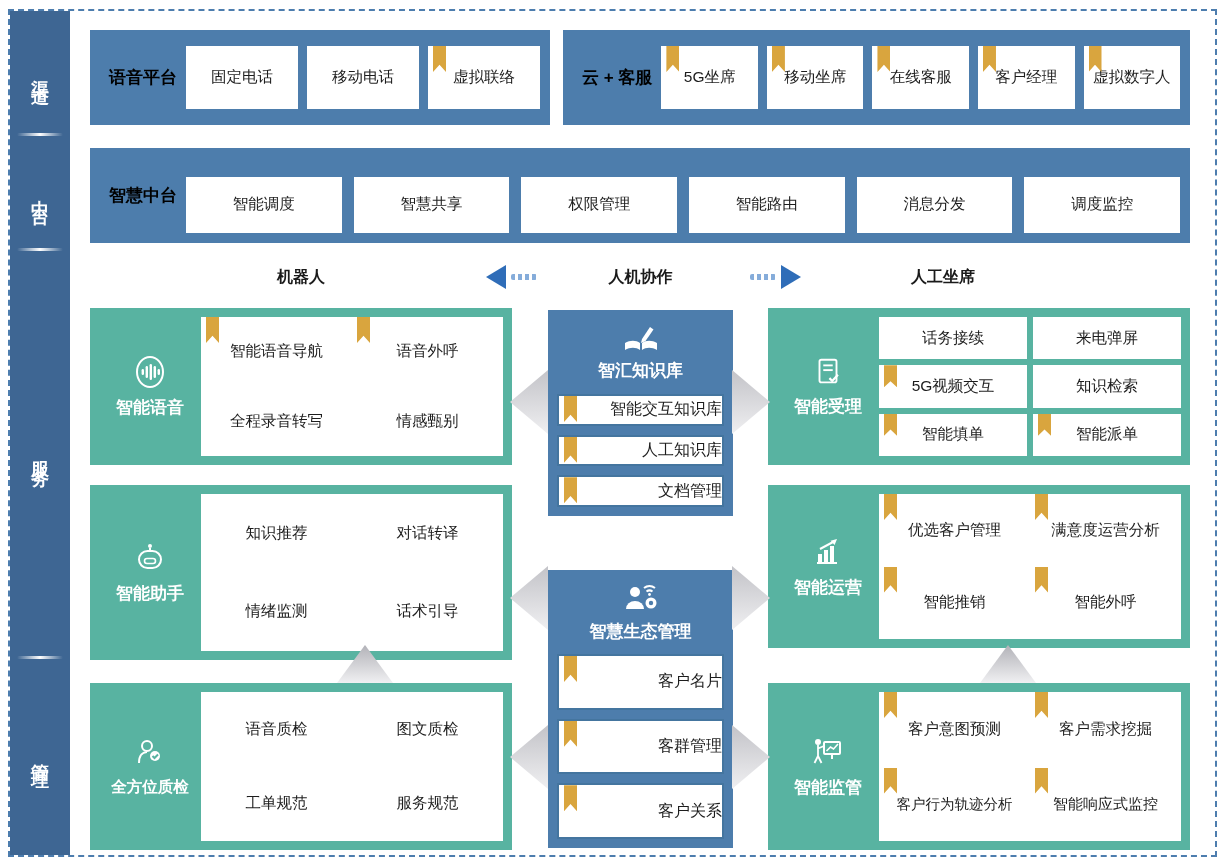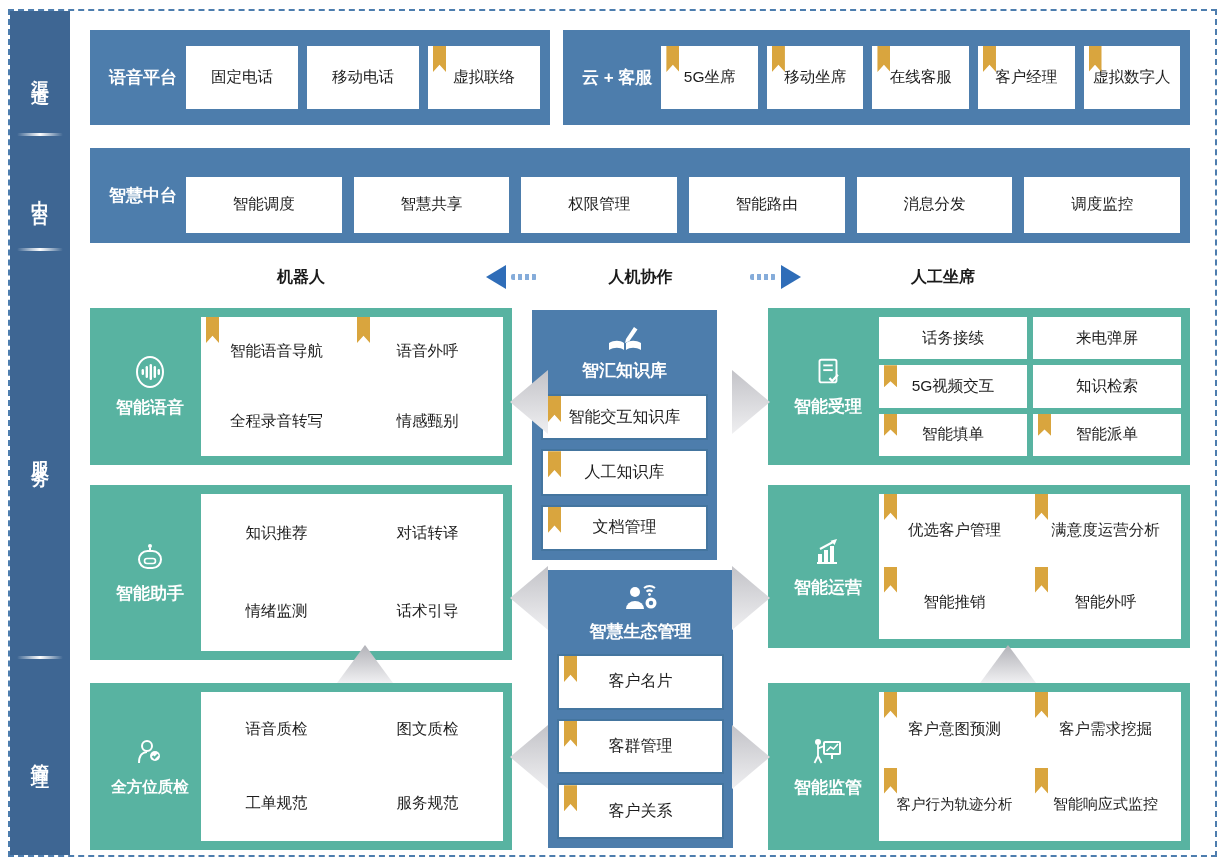--- a/index.html
+++ b/index.html
@@ -12,21 +12,21 @@
            background:#3e6693;display:flex;flex-direction:column;}
   .side-sec{display:flex;align-items:center;justify-content:center;}
   .side-sec span{writing-mode:vertical-rl;color:#fff;font-weight:bold;font-size:18px;
                  letter-spacing:7px;}
   .side-div{height:3px;width:46px;margin:0 auto;border-radius:2px;
             background:linear-gradient(90deg,rgba(255,255,255,0),#fff,rgba(255,255,255,0));}
   
   .content{position:absolute;left:90px;top:11px;width:1100px;height:846px;}
   .hrow{position:absolute;display:flex;gap:13px;width:1100px;}
   .hcont{background:#4d7dac;display:flex;align-items:center;padding:0 10px;}
-  .hc-title{color:#ffffff;font-weight:bold;font-size:17px;padding:0 9px;white-space:nowrap;}
+  .hc-title{color:#000000;font-weight:bold;font-size:17px;padding:0 9px;white-space:nowrap;}
   .hc-items{flex:1;display:flex;gap:9px;align-items:center;}
   .wbox{background:#fff;position:relative;display:flex;align-items:center;justify-content:center;
         font-size:15.5px;color:#1d1d1d;white-space:nowrap;}
   .hc-items .wbox{flex:1;height:63px;}
   .row-mid .hc-items .wbox{height:56px;margin-top:18px;}
   
   .ribbon{position:absolute;top:0;left:5px;width:13px;height:26px;background:#d9a53e;
           clip-path:polygon(0 0,100% 0,100% 100%,50% 72%,0 100%);}
   
   .mode{position:absolute;top:250px;height:32px;display:flex;align-items:center;
@@ -45,21 +45,21 @@
   .gb-name.small{font-size:15.5px;}
   .gb-grid{flex:1;display:grid;grid-template-columns:1fr 1fr;}
   .gb-grid.rows3{gap:6px;}
   
   .cblock{position:absolute;background:#4d7dac;display:flex;flex-direction:column;gap:9px;
           padding:9px;box-sizing:border-box;}
   .cb-head{display:flex;flex-direction:column;align-items:center;justify-content:center;gap:4px;
            min-height:66px;}
   .cb-name{color:#fff;font-weight:bold;font-size:17px;white-space:nowrap;}
   .citem{flex:1;background:#fff;border:2px solid #44759f;position:relative;display:flex;
-         align-items:center;justify-content:center;font-size:16px;color:#1d1d1d;white-space:nowrap;}
+         align-items:center;justify-content:flex-end;font-size:16px;color:#1d1d1d;white-space:nowrap;}
   
   .garrow{position:absolute;}
   .garrow.left{width:38px;height:64px;clip-path:polygon(100% 0,0 50%,100% 100%);
                background:linear-gradient(180deg,#c3c3c8,#efeff1);}
   .garrow.right{width:38px;height:64px;clip-path:polygon(0 0,100% 50%,0 100%);
                 background:linear-gradient(180deg,#c3c3c8,#efeff1);}
   .garrow.up{width:56px;height:38px;clip-path:polygon(50% 0,100% 100%,0 100%);
              background:linear-gradient(180deg,#b2b2b8,#f0f0f2);}
   .icon-svg{display:block;}
 </style>
@@ -247,21 +247,21 @@
           </div>
         <div class="wbox">
             <span>工单规范</span>
           </div>
         <div class="wbox">
             <span>服务规范</span>
           </div>
       </div>
     </div>
 
-    <div class="cblock" style="left:442px;top:299px;width:185px;height:250px">
+    <div class="cblock" style="left:458px;top:299px;width:185px;height:206px">
       <div class="cb-head">
         <svg class="icon-svg" width="40" height="32" viewBox="0 0 40 32">
           <path d="M4 20 C9 17 15 17 19 20 L19 27 C15 24 9 24 4 27 Z" fill="#fff"></path>
           <path d="M36 20 C31 17 25 17 21 20 L21 27 C25 24 31 24 36 27 Z" fill="#fff"></path>
           <path d="M21 16 L29 4 L32.5 6.5 L24.5 18 L20 20 Z" fill="#fff"></path>
         </svg>
         <div class="cb-name">智汇知识库</div>
       </div>
       <div class="citem">
           <span class="ribbon"></span>

